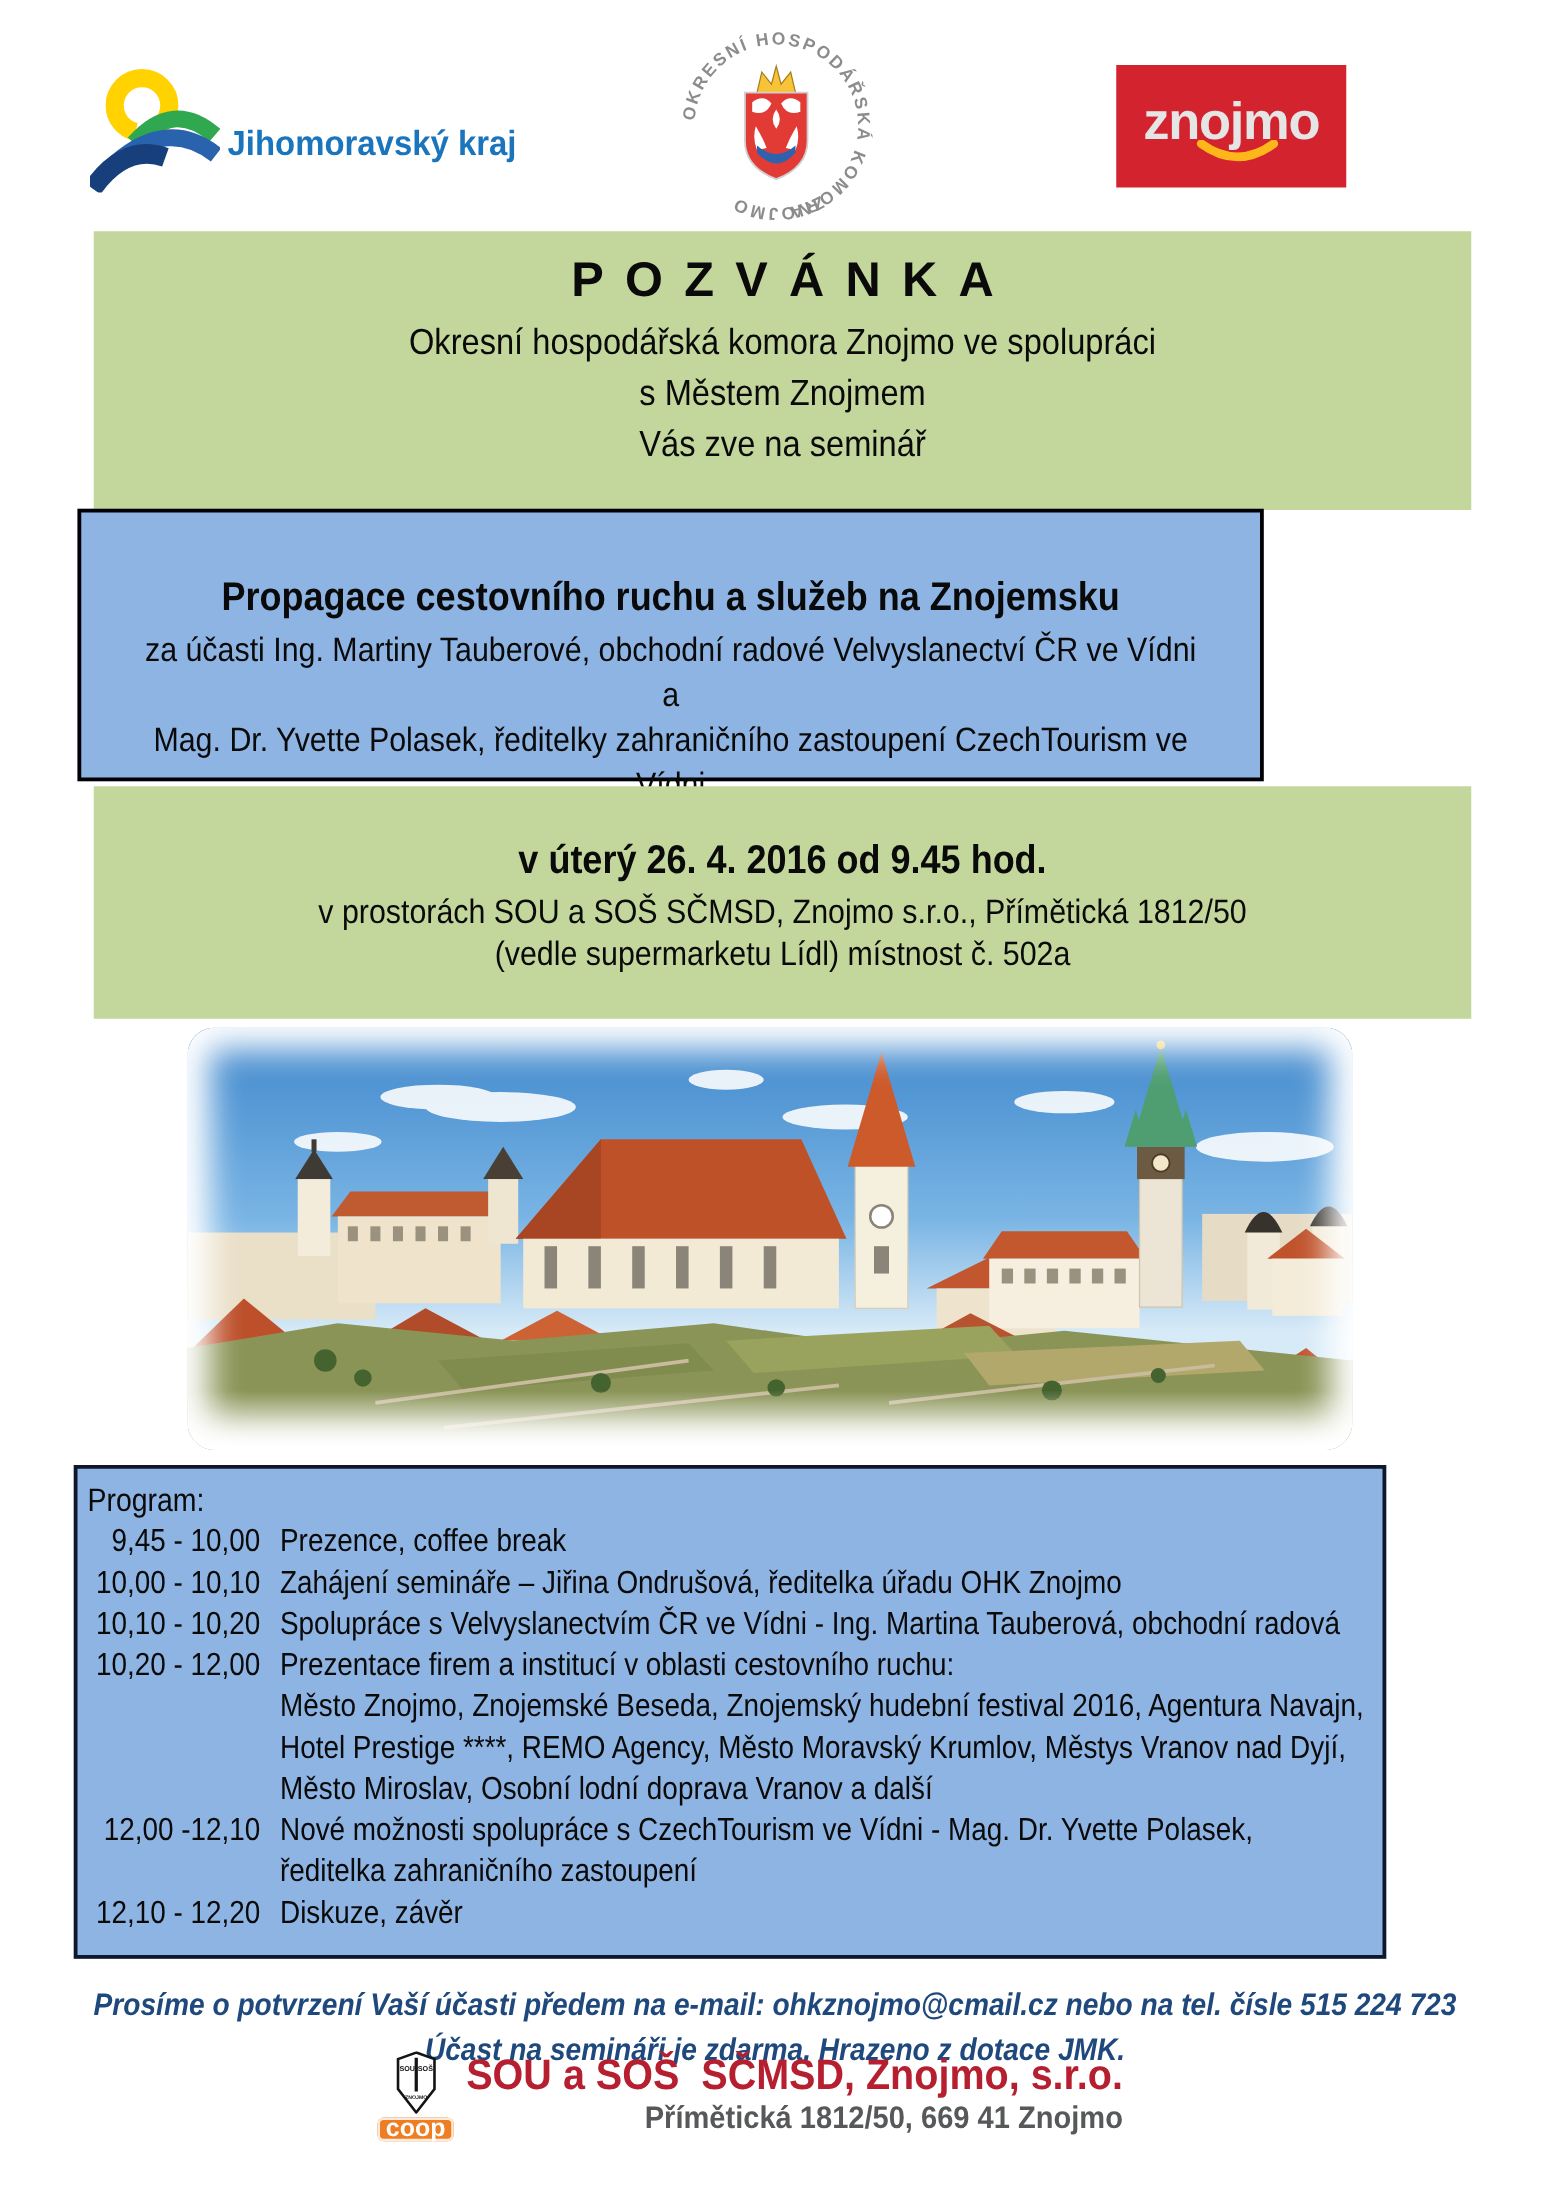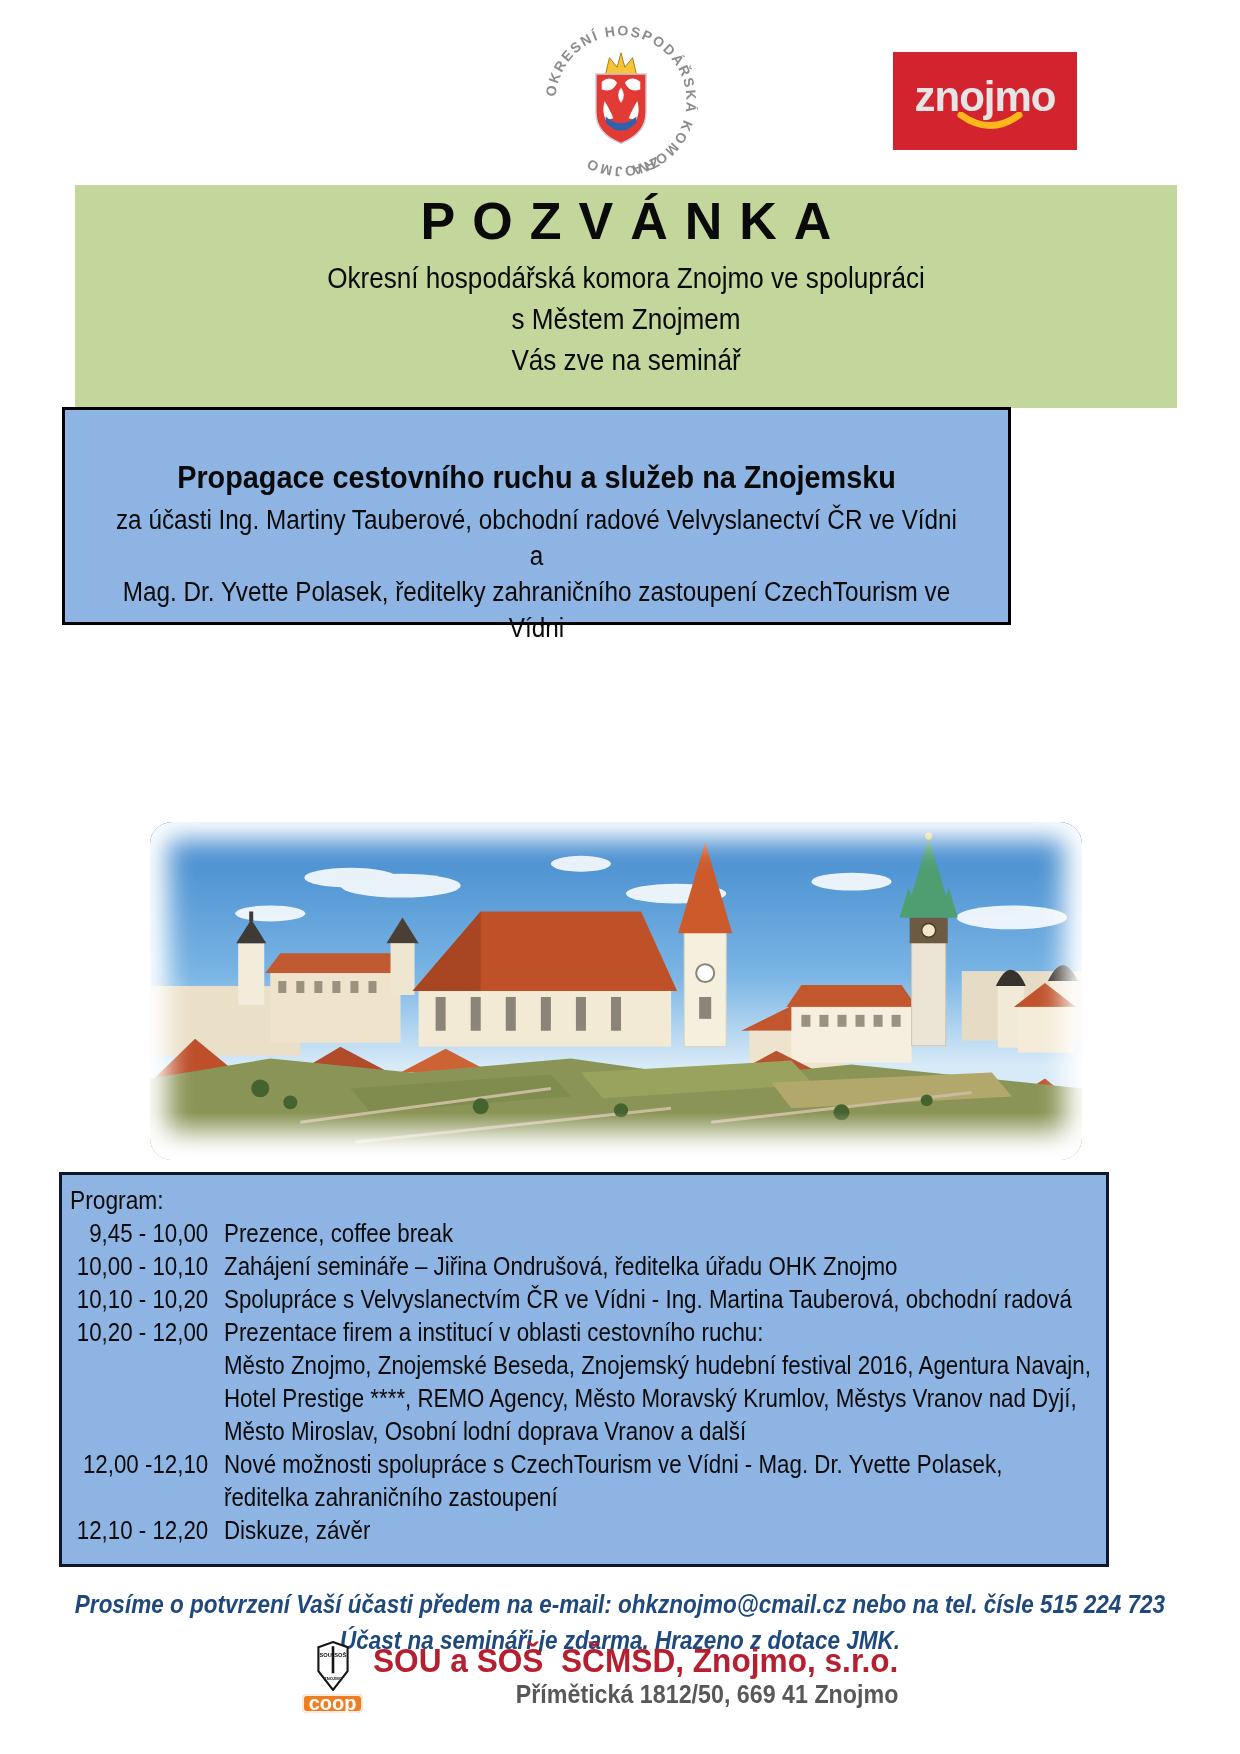--- a/index.html
+++ b/index.html
@@ -15,21 +15,21 @@
   .zn-logo{position:absolute;left:893px;top:52px;width:184px;height:98px;background:#d2232f;
            display:flex;flex-direction:column;align-items:center;justify-content:center;}
   .zn-word{font-size:42px;font-weight:bold;letter-spacing:-1px;line-height:1;margin-top:6px;}
   .zn-white{color:#e5e5e5;} .zn-yellow{color:#e5e5e5;}
   .zn-smile{margin-top:-6px;margin-left:10px;}
 
   
   .band{position:absolute;left:75px;width:1102px;background:#c3d69b;text-align:center;}
   .band1{top:185px;height:223px;}
   .band2{top:629px;height:186px;}
-  .pozvanka{margin:0;padding-top:6px;padding-left:17px;font-size:52px;font-weight:bold;letter-spacing:17px;}
+  .pozvanka{margin:0;padding-top:18px;padding-left:17px;font-size:39px;font-weight:bold;letter-spacing:17px;}
   .b1line{margin:0;font-size:29px;line-height:41px;transform:scaleX(.9);}
   .b1line.first{margin-top:7px;}
   .bluebox{position:absolute;left:62px;top:407px;width:949px;height:218px;background:#8eb4e3;
            border:3px solid #000;box-sizing:border-box;text-align:center;}
   .bb-title{margin:0;padding-top:49px;font-size:32px;font-weight:bold;transform:scaleX(.9);}
   .bb-line{margin:0;font-size:27px;line-height:36px;transform:scaleX(.9);}
   .bb-line.first{margin-top:6px;}
   .b2-title{margin:0;padding-top:40px;font-size:32px;font-weight:bold;transform:scaleX(.9);}
   .b2-line{margin:0;font-size:27px;line-height:34px;transform:scaleX(.9);}
   .b2-line.first{margin-top:6px;}
@@ -61,20 +61,29 @@
         padding:1px 7px;border-radius:5px;box-shadow:inset 0 0 0 2px rgba(255,255,255,.85);}
   .school-text{display:flex;flex-direction:column;text-align:right;}
   .school-name{font-size:34px;font-weight:bold;color:#b51f2f;line-height:38px;transform:scaleX(.93);transform-origin:0 50%;white-space:pre;}
   .school-addr{font-size:25px;font-weight:bold;color:#57585a;line-height:27px;margin-top:2px;transform:scaleX(.93);transform-origin:0 50%;}
 </style>
 </head>
 <body>
 
 <div class="page">
 
+  <div class="jmk">
+    <svg viewBox="0 0 100 100" aria-hidden="true">
+      <circle cx="40" cy="33" r="21" fill="none" stroke="#ffd200" stroke-width="14" stroke-dasharray="112 20" stroke-dashoffset="-38"></circle>
+      <path d="M 34,62 Q 64,28 96,56" fill="none" stroke="#2fa84f" stroke-width="13"></path>
+      <path d="M 20,77 Q 60,42 97,71" fill="none" stroke="#2a63ad" stroke-width="13"></path>
+      <path d="M 2,97 Q 27,62 58,73" fill="none" stroke="#173f7c" stroke-width="15"></path>
+    </svg>
+    <span class="jmk-label">Jihomoravský kraj</span>
+  </div>
 
   <div class="seal">
     <svg viewBox="0 0 160 160" aria-hidden="true">
       <defs>
         <path id="sealRing" d="M 12,80 A 68,68 0 1 1 148,80 A 68,68 0 1 1 12,80"></path>
       </defs>
       <circle cx="80" cy="80" r="79" fill="#ffffff"></circle>
       <text font-size="14.5" font-weight="bold" fill="#8c8c8c" letter-spacing="2">
         <textPath href="#sealRing" startOffset="1%">OKRESNÍ HOSPODÁŘSKÁ KOMORA</textPath>
       </text>
@@ -109,20 +118,25 @@
     <p class="b1line">s  Městem Znojmem</p>
     <p class="b1line">Vás zve na seminář</p>
   </section>
 
   <section class="bluebox">
     <h2 class="bb-title">Propagace cestovního ruchu a služeb na Znojemsku</h2>
     <p class="bb-line first">za účasti Ing. Martiny Tauberové, obchodní radové Velvyslanectví ČR ve Vídni a</p>
     <p class="bb-line">Mag. Dr. Yvette Polasek, ředitelky zahraničního zastoupení CzechTourism ve Vídni</p>
   </section>
 
+  <section class="band band2">
+    <h2 class="b2-title">v úterý 26. 4. 2016 od 9.45 hod.</h2>
+    <p class="b2-line first">v prostorách SOU a SOŠ SČMSD, Znojmo s.r.o., Přímětická 1812/50</p>
+    <p class="b2-line">(vedle supermarketu Lídl) místnost č. 502a</p>
+  </section>
 
   <div class="photo">
     <svg viewBox="0 0 930 340" preserveAspectRatio="none" aria-hidden="true">
       <defs>
         <linearGradient id="sky" x1="0" y1="0" x2="0" y2="1">
           <stop offset="0" stop-color="#3f87cc"></stop>
           <stop offset=".45" stop-color="#79b4e4"></stop>
           <stop offset=".72" stop-color="#d7eaf7"></stop>
         </linearGradient>
         <linearGradient id="fade" x1="0" y1="0" x2="0" y2="1">

